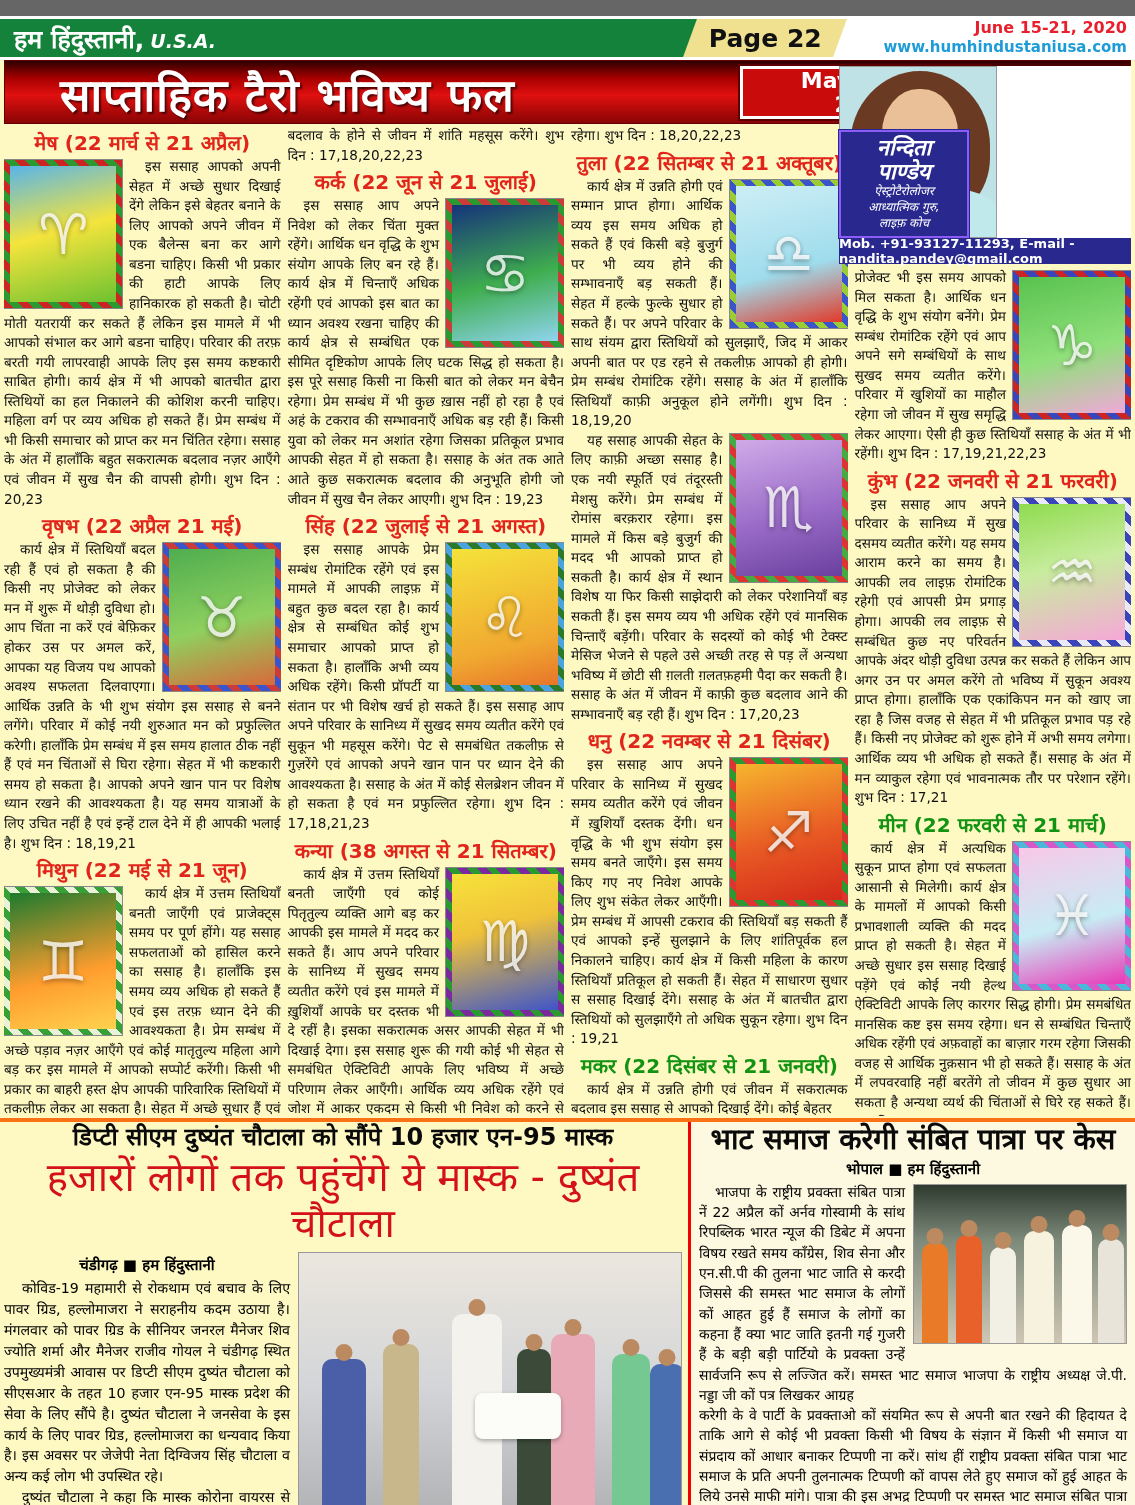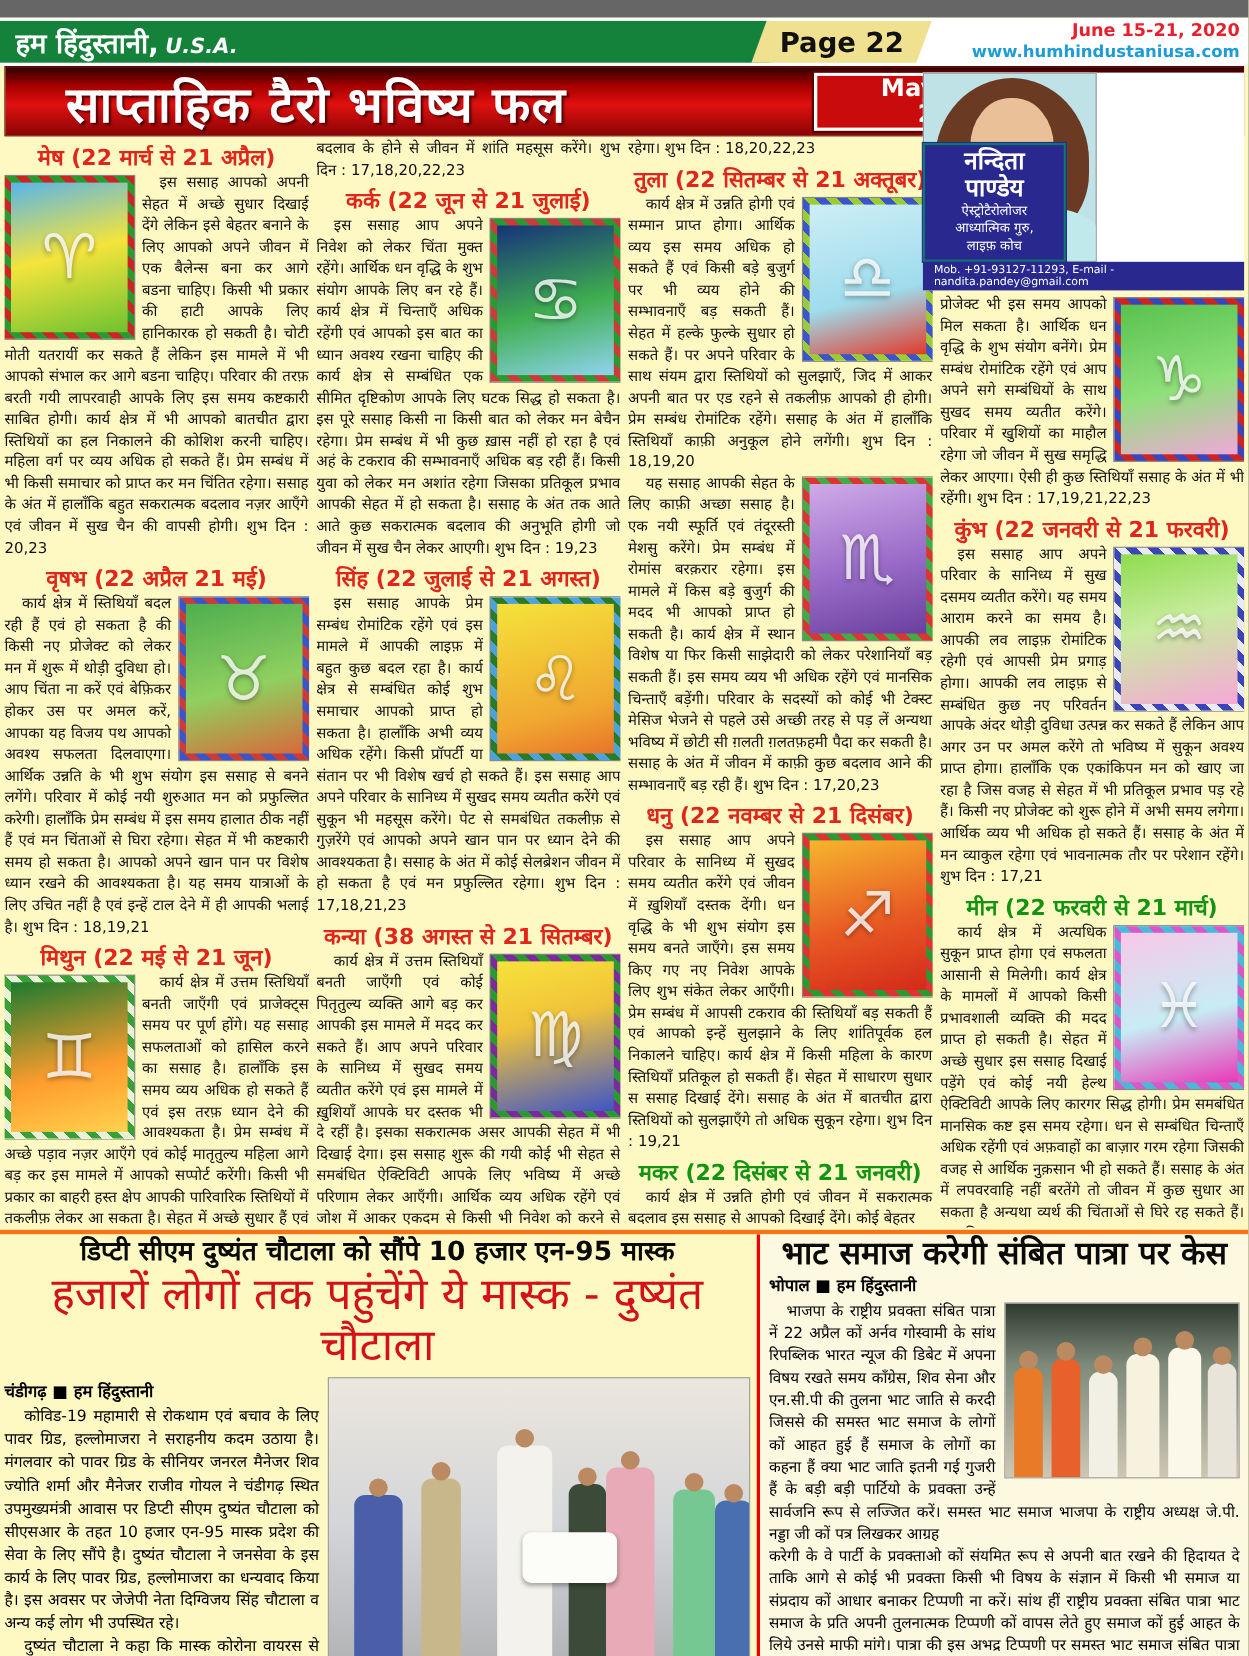--- a/index.html
+++ b/index.html
@@ -31,25 +31,25 @@
                     display:flex; flex-direction:column; align-items:center; justify-content:center; }
   .banner-datebox .w { color:#fff; font-weight:bold; font-size:22px; line-height:1.05; }
 
   
   .astro { position:absolute; top:50px; right:4px; width:292px; height:198px; z-index:5; background:#fff; }
   .astro-photo { position:absolute; right:0; top:0; width:158px; height:172px; background:#bfe2e6; overflow:hidden; border:1px solid #999; }
   .np-hair { position:absolute; left:10px; top:4px; width:140px; height:150px; border-radius:50% 50% 42% 42%; background:#6b3a22; }
   .np-face { position:absolute; left:42px; top:22px; width:76px; height:92px; border-radius:48%; background:#e9c098; }
   .np-body { position:absolute; left:0; bottom:-8px; width:158px; height:58px; border-radius:40% 40% 0 0; background:#bfe9ea; }
   .astro-name { position:absolute; left:0; top:64px; width:130px; height:108px; background:#28288e;
-                border:2px solid #0f766e; outline:1px solid #28288e; color:#fff; text-align:center; padding-top:4px; }
+                border:2px solid #8b5cf6; outline:1px solid #28288e; color:#fff; text-align:center; padding-top:4px;font-style:italic; }
   .astro-name .big { font-weight:bold; font-size:22px; line-height:1.1; }
   .astro-name .sm  { font-size:12px; line-height:1.3; }
   .astro-contact { position:absolute; left:0; top:172px; width:292px; height:26px; background:#28288e;
-                   color:#fff; font-weight:normal; font-size:10px; display:flex; align-items:center; justify-content:center;padding-left:10px; }
+                   color:#fff; font-weight:bold; font-size:13px; display:flex; align-items:center; justify-content:center; }
 
   
   .main { display:flex; gap:7px; padding:2px 4px; height:994px; overflow:hidden; }
   .col { flex:1 1 0; overflow:hidden; }
   .col4 { padding-top:142px; }
   .sh { font-weight:bold; font-size:20px; text-align:center; color:#e1251b; margin:3px 0 1px; white-space:nowrap; }
   .sh.green { color:#129412; }
   .sign-body p, p.cont { font-size:13.6px; line-height:1.44; text-align:justify; text-indent:16px; color:#111; }
   p.cont { text-indent:0; }
   .sign-body { overflow:visible; }
@@ -74,21 +74,21 @@
   .c11 { --f1:#d858c8; --f2:#4ab8d8; --bg:linear-gradient(165deg,#f8c8e8 0%,#c8ecf4 55%,#e838b8 100%); }
 
   
   .bottom { display:flex; border-top:4px solid #f97316; height:399px; overflow:hidden; }
   .b-left { width:688px; padding:2px 6px 0 4px; }
   .b-div { width:3px; background:#f20000; }
   .b-right { flex:1; background:#fdf8e0; padding:2px 8px 0 8px; }
 
   .kicker { text-align:center; font-weight:bold; font-size:24px; color:#0a0a0a; line-height:1.1; }
   .headline-red { text-align:center; font-weight:normal; font-size:40px; color:#d41118; line-height:1.15; margin:4px 0 6px; }
-  .byline { text-align:left; font-weight:bold; font-size:15px; margin:2px 0 4px; }
+  .byline { text-align:center; font-weight:bold; font-size:15px; margin:2px 0 4px; }
   .la-row { display:flex; gap:8px; }
   .la-text { width:286px; }
   .la-text p { font-size:14.2px; line-height:1.47; text-align:justify; text-indent:18px; }
   .photo { position:relative; overflow:hidden; border:1px solid #999; }
   .la-photo { flex:1; height:298px; background:linear-gradient(180deg,#ece7de 0%,#d3d5d8 45%,#a7a9ab 100%); }
   .pr { position:absolute; bottom:0; border-radius:10px 10px 0 0; }
   .pr::before { content:""; position:absolute; top:-15px; left:50%; transform:translateX(-50%);
                 width:17px; height:17px; border-radius:50%; background:#bb8a60; }
   .rh { text-align:center; font-weight:bold; font-size:29px; color:#0a0a0a; line-height:1.1; }
   .b-right p { font-size:13.9px; line-height:1.46; text-align:justify; }

